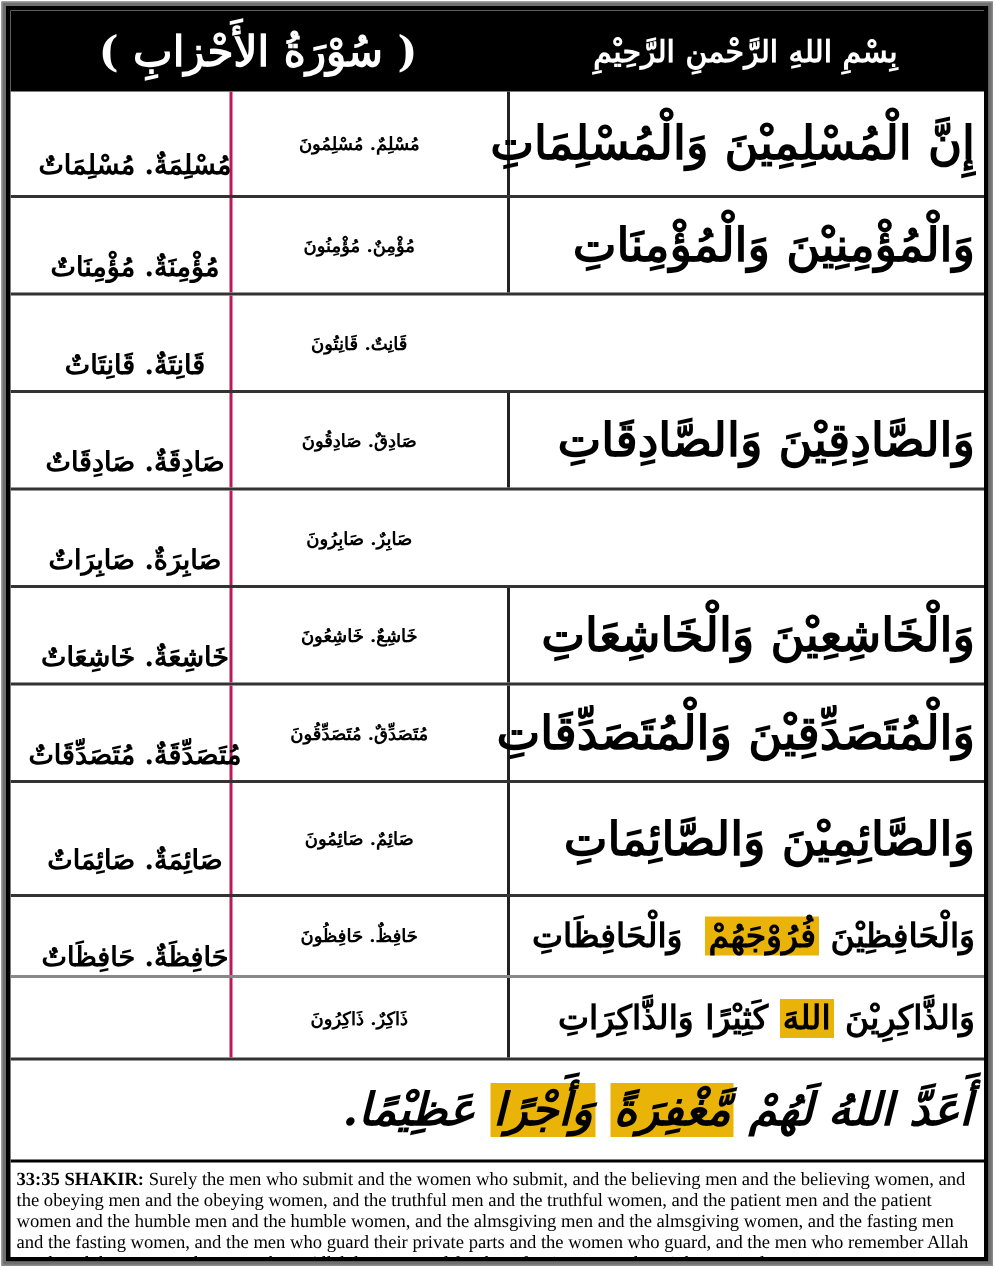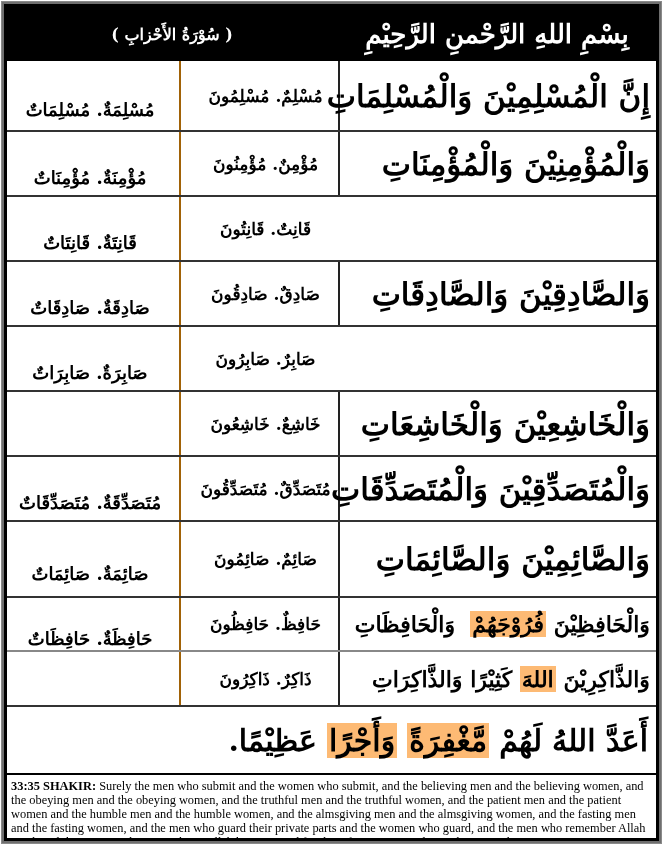--- a/index.html
+++ b/index.html
@@ -15,26 +15,26 @@
     border: 3px solid #000; background: #fff; overflow: hidden;
   }
 
   .header {
     position: absolute; left: 0; top: 0; right: 0; height: 54px;
     background: #000; color: #fff; direction: rtl;
   }
   .header .basmala {
     position: absolute; right: 0; width: 318px; top: 0; height: 54px;
     display: flex; align-items: center; justify-content: center;
-    font-family: "DejaVu Serif", serif; font-size: 26px; font-weight: bold;
+    font-family: "DejaVu Serif", serif; font-size: 20px; font-weight: bold;
   }
   .header .surah {
     position: absolute; left: 0; width: 330px; top: 0; height: 54px;
     display: flex; align-items: center; justify-content: center;
-    font-family: "DejaVu Serif", serif; font-size: 16px; font-weight: bold;
+    font-family: "DejaVu Serif", serif; font-size: 28px; font-weight: bold;
   }
 
   .grid {
     position: absolute; left: 0; right: 0; top: 54px;
   }
   .row {
     position: absolute; left: 0; right: 0; border-bottom: 2px solid #333;
   }
   .row.light { border-bottom-color: #888; }
   .cell {
@@ -42,39 +42,39 @@
     display: flex; align-items: center; justify-content: center;
     color: #000; white-space: nowrap;
   }
   .cell.main {
     right: 0; width: 318px;
     font-family: "DejaVu Serif", serif; font-weight: bold; font-size: 31px;
     justify-content: flex-start; padding-right: 6px;
     border-left: 2px solid #222;
   }
   .cell.mid {
-    right: 306px; width: 171px;
-    font-family: "DejaVu Serif", serif; font-weight: bold; font-size: 17px;
-    border-left: 2px solid #a16207;
+    right: 332px; width: 171px;
+    font-family: "DejaVu Serif", serif; font-weight: bold; font-size: 12px;
+    border-left: 2px solid #be185d;
   }
   .cell.left {
     left: 0; width: 166px;
     font-family: "DejaVu Serif", serif; font-weight: bold; font-size: 18px; margin-top: 28px;
   }
   .cell.main.small { font-size: 22px; }
 
-  .hl { background: #fdba74; padding: 0 2px; }
+  .hl { background: #eab308; padding: 0 2px; }
 
   .closing {
     position: absolute; left: 0; right: 0; top: 700px; height: 68px;
     border-bottom: 2px solid #000; direction: rtl;
     display: flex; align-items: center; padding-right: 8px;
     font-family: "DejaVu Serif", serif; font-weight: bold; font-size: 30px; color: #000;
   }
-  .closing span { margin-left: 10px; }
+  .closing span { margin-left: 10px; font-style: italic; }
 
   .translation {
     position: absolute; left: 0; right: 0; top: 770px; bottom: 0;
     padding: 2px 4px 0 4px;
     font-family: "Liberation Serif", serif; font-size: 12.4px; line-height: 14px; color: #000;
   }
   .translation .ref { font-weight: bold; }
 </style>
 </head>
 <body>
@@ -107,20 +107,21 @@
         <div class="cell mid">صَادِقٌ. صَادِقُونَ</div>
         <div class="cell left">صَادِقَةٌ. صَادِقَاتٌ</div>
       </div>
       <div class="row" style="top:266px;height:65px;">
         <div class="cell mid">صَابِرٌ. صَابِرُونَ</div>
         <div class="cell left">صَابِرَةٌ. صَابِرَاتٌ</div>
       </div>
       <div class="row" style="top:331px;height:65px;">
         <div class="cell main">وَالْخَاشِعِيْنَ  وَالْخَاشِعَاتِ</div>
         <div class="cell mid">خَاشِعٌ. خَاشِعُونَ</div>
+        <div class="cell left">خَاشِعَةٌ. خَاشِعَاتٌ</div>
       </div>
       <div class="row" style="top:396px;height:65px;">
         <div class="cell main">وَالْمُتَصَدِّقِيْنَ وَالْمُتَصَدِّقَاتِ</div>
         <div class="cell mid">مُتَصَدِّقٌ. مُتَصَدِّقُونَ</div>
         <div class="cell left">مُتَصَدِّقَةٌ. مُتَصَدِّقَاتٌ</div>
       </div>
       <div class="row" style="top:461px;height:76px;">
         <div class="cell main">وَالصَّائِمِيْنَ  وَالصَّائِمَاتِ</div>
         <div class="cell mid">صَائِمٌ. صَائِمُونَ</div>
         <div class="cell left">صَائِمَةٌ. صَائِمَاتٌ</div>

